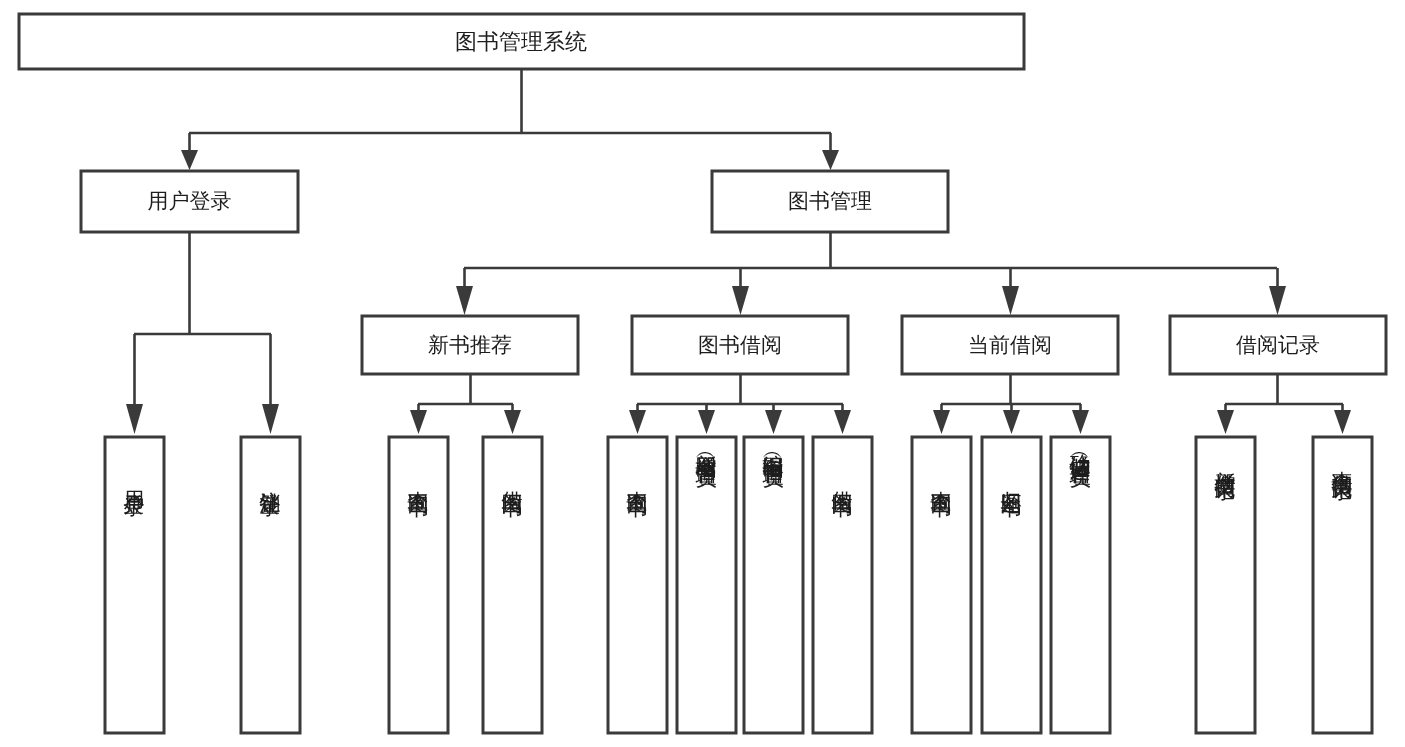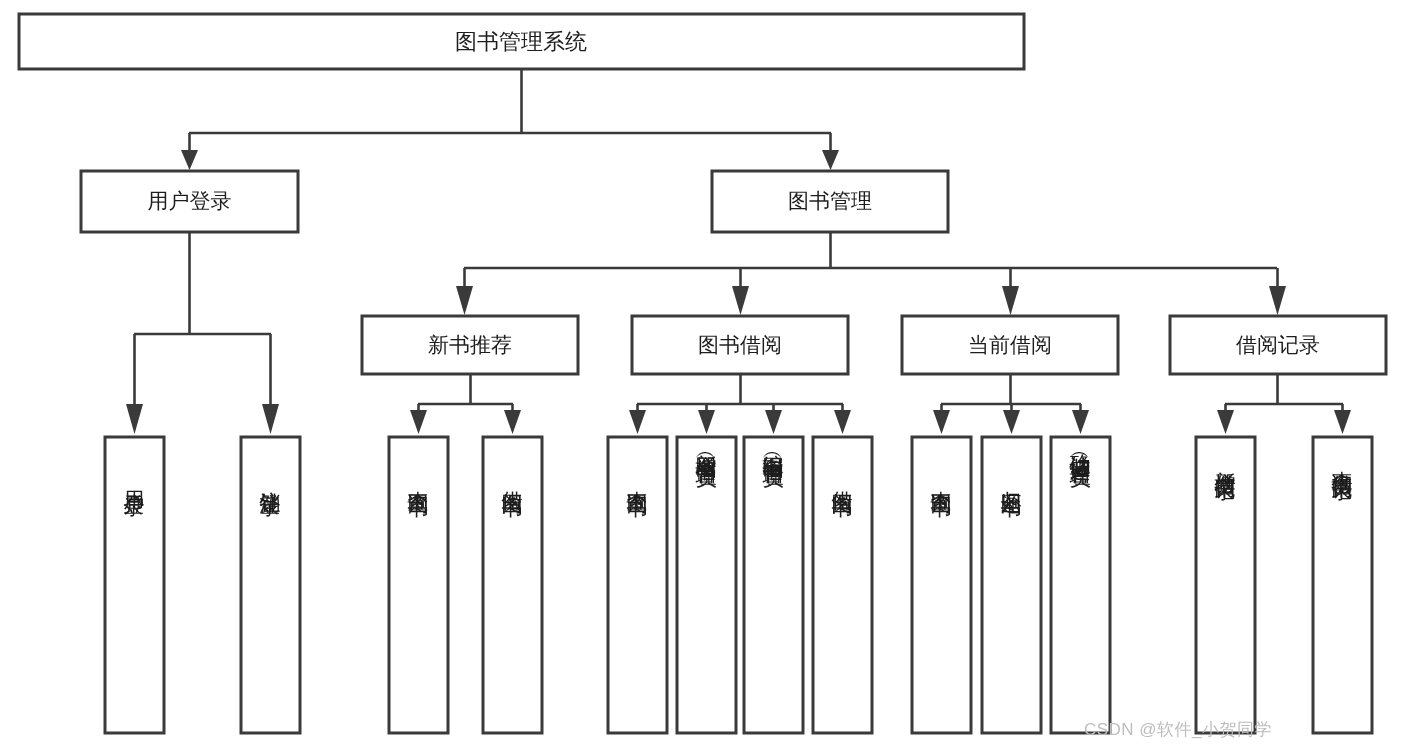--- a/index.html
+++ b/index.html
@@ -254,14 +254,13 @@
     <text class="leaf-label" x="1225.5" y="460">新增借阅记录</text>
   </g>
 
   <g>
     <rect class="nodebox" x="1313" y="437" width="59" height="296"></rect>
     <text class="leaf-label" x="1342.5" y="460">查询借阅记录</text>
   </g>
 
 </svg>
 
-<div class="watermark">CSDN @软件_小贺同学</div>
 </div>
 
 </body></html>

